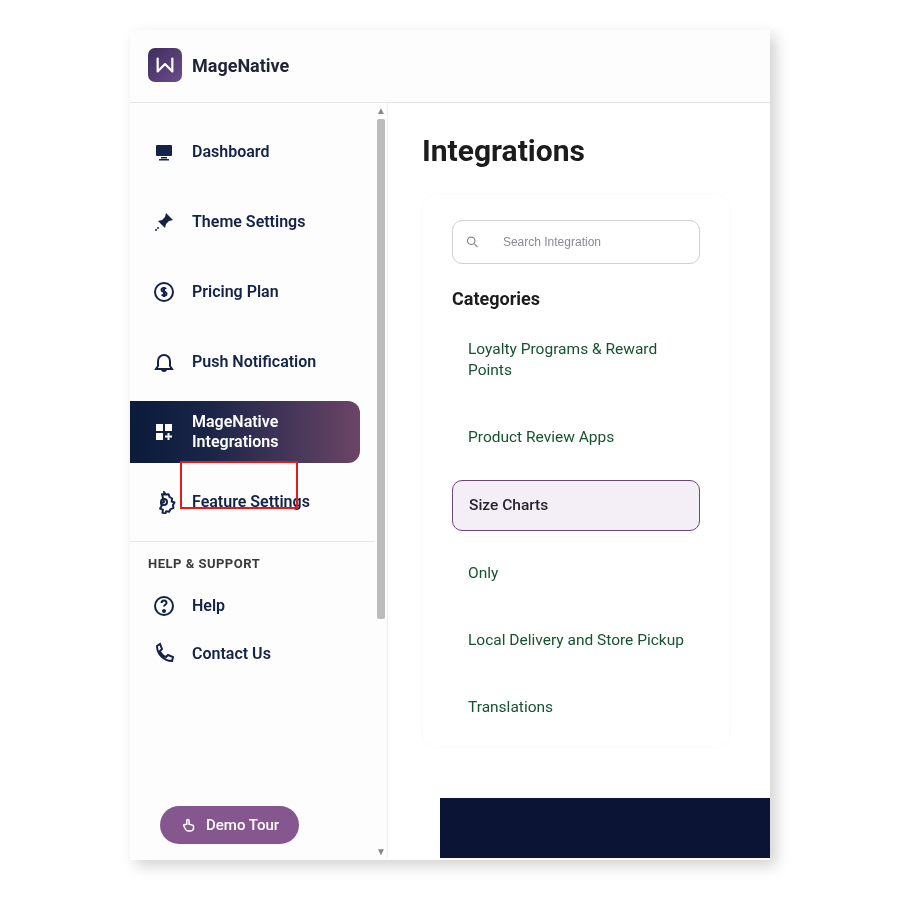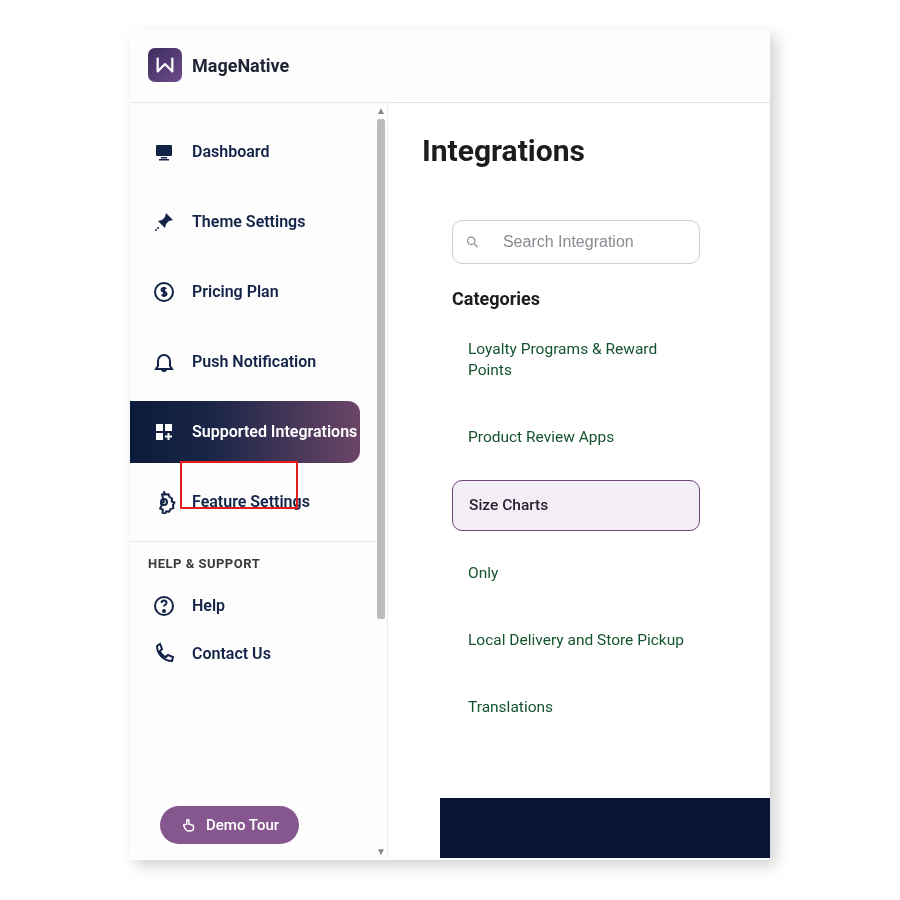--- a/index.html
+++ b/index.html
@@ -31,21 +31,21 @@
     .scroll-track { width: 12px; background: transparent; position: relative; }
     .sc-arrow { width: 12px; height: 14px; display: flex; align-items: center; justify-content: center; color: #888; font-size: 10px; }
     .sc-thumb { width: 8px; margin: 0 auto; background: #bcbcbc; border-radius: 2px; height: 500px; margin-top: 2px; }
     
     .main { flex: 1; padding: 30px 0 0 34px; background: #fff; position: relative; }
     .page-title { font-size: 30px; font-weight: 700; color: #1c1c1c; margin-bottom: 26px; }
     .card { background: #fff; border-radius: 16px; padding: 26px 30px 10px 30px; width: 308px; box-shadow: 0 0 0 1px rgba(0,0,0,0.02); }
     
     .search { width: 100%; height: 44px; border: 1px solid #cfcfd6; border-radius: 10px; display: flex; align-items: center; padding: 0 12px; margin-bottom: 24px; }
     .search svg { width: 18px; height: 18px; color: #8a8a92; }
-    .search input { border: none; outline: none; margin-left: 23px; font-size: 16px; color: #8b5cf6; width: 100%; }
+    .search input { border: none; outline: none; margin-left: 23px; font-size: 12px; color: #8b5cf6; width: 100%; }
     .search input::placeholder { color: #8a8a92; }
     
     .cat-head { font-size: 18px; font-weight: 700; color: #1c1c1c; margin-bottom: 16px; }
     .cat-item { padding: 14px 16px; font-size: 15.5px; color: #14532d; line-height: 1.35; border-radius: 10px; cursor: pointer; margin-bottom: 18px; }
     .cat-item.selected { border: 1.5px solid #6d4775; background: #f4eef6; color: #2c2133; font-weight: 500; }
     
     .bottom-bar { position: absolute; bottom: 0; right: 0; width: 330px; height: 60px; background: #0b1434; }
     
     .demo-pill { position: absolute; left: 30px; bottom: 16px; background: #86568e; color: #fff; border-radius: 26px; padding: 10px 20px; display: flex; align-items: center; font-size: 15px; font-weight: 500; cursor: pointer; z-index: 5; justify-content: space-between; }
     .demo-pill svg { width: 18px; height: 18px; margin-right: 8px; }
@@ -115,21 +115,21 @@
 
           <div class="nav-item active">
             <span class="icon">
               <svg viewBox="0 0 24 24" fill="currentColor">
                   <rect x="4" y="4" width="7" height="7"></rect>
                   <rect x="13" y="4" width="7" height="7"></rect>
                   <rect x="4" y="13" width="7" height="7"></rect>
                   <path d="M16.5 13v7M13 16.5h7" stroke="currentColor" stroke-width="2"></path>
                 </svg>
             </span>
-            <span class="label">Supported Integrations</span>
+            <span class="label">MageNative Integrations</span>
           </div>
 
           <div class="nav-item">
             <span class="icon">
               <svg viewBox="0 0 24 24" fill="none" stroke="currentColor" stroke-width="2">
                   <circle cx="12" cy="12" r="3"></circle>
                   <path d="M12 2l1.5 2.6 3-.4 1 2.8 2.6 1.5-.4 3 2.8 1-1.5 2.6.4 3-2.8 1-1.5 2.6-3-.4-1 2.8-2.6-1.5.4-3-2.8-1 1.5-2.6-.4-3 2.8-1L10 4.2l3 .4z" stroke-linejoin="round"></path>
                 </svg>
             </span>
             <span class="label">Feature Settings</span>

